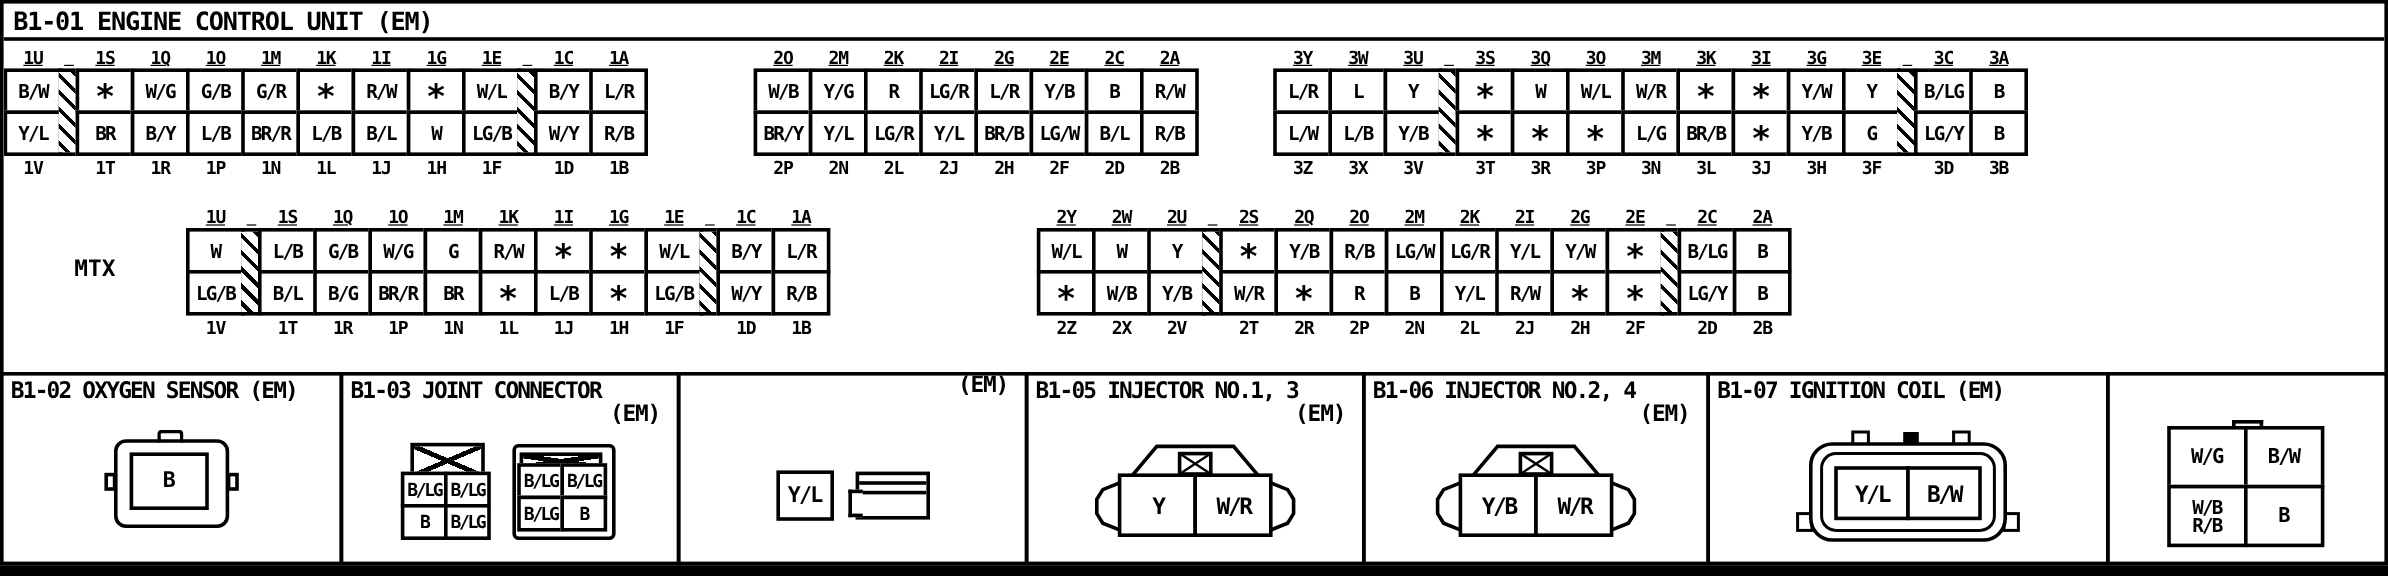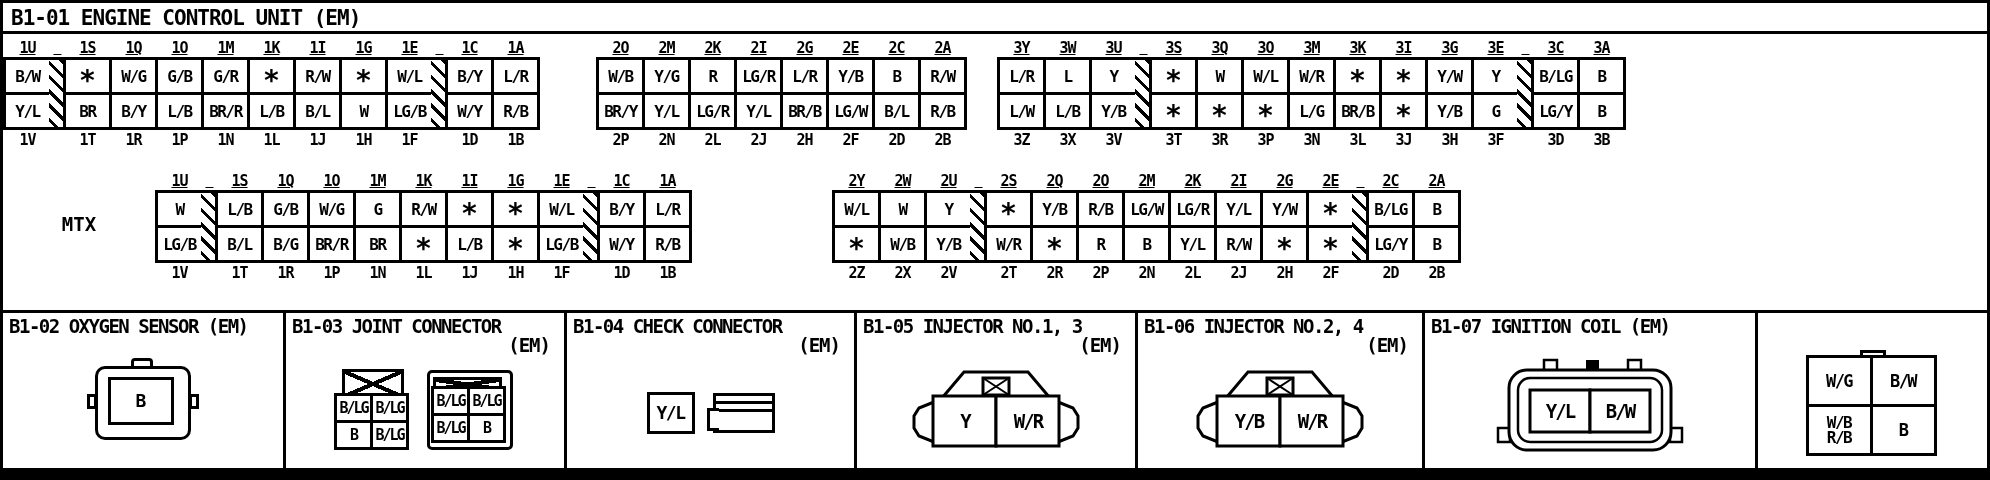--- a/index.html
+++ b/index.html
@@ -36,21 +36,21 @@
   .conn-row.ecat { margin-top: 4px; }
   .conn-row.mtx  { margin-top: 22px; }
   .row-label {
     width: 152px;
     text-align: center;
     font-size: 19px;
     font-weight: bold;
     padding-top: 42px;
     flex: none;
   }
-  .groups { display: flex; }
+  .groups { display: flex; gap: 32px; }
   .conn-row.ecat .pin-group:nth-child(2) { margin-left: 56px; }
   .conn-row.ecat .pin-group:nth-child(3) { margin-left: 30px; }
   .conn-row.mtx  .pin-group:nth-child(2) { margin-left: 140px; text-align: center; }
   .pin-group { display: flex; }
   .pin-col { display: flex; flex-direction: column; width: 49px; flex: none; }
   .pin-col + .pin-col { margin-left: -3px; }
   .pin-col.strip { width: 17px; }
   .pin-head, .pin-foot {
     height: 19px;
     font-size: 15px;
@@ -599,21 +599,20 @@
             <div class="pin-box">B/LG</div>
             <div class="pin-box">B/LG</div>
             <div class="pin-box">B/LG</div>
             <div class="pin-box">B</div>
           </div>
         </div>
       </div>
     </div>
 
     <div class="panel" style="width:293px">
-      <div class="panel-title">B1-04 CHECK CONNECTOR</div>
       <div class="panel-sub">(EM)</div>
       <div class="panel-body lower">
         <div class="pin-box" style="width:48px;height:42px">Y/L</div>
         <div class="chk-icon"></div>
       </div>
     </div>
 
     <div class="panel" style="width:284px">
       <div class="panel-title">B1-05 INJECTOR NO.1, 3</div>
       <div class="panel-sub">(EM)</div>

